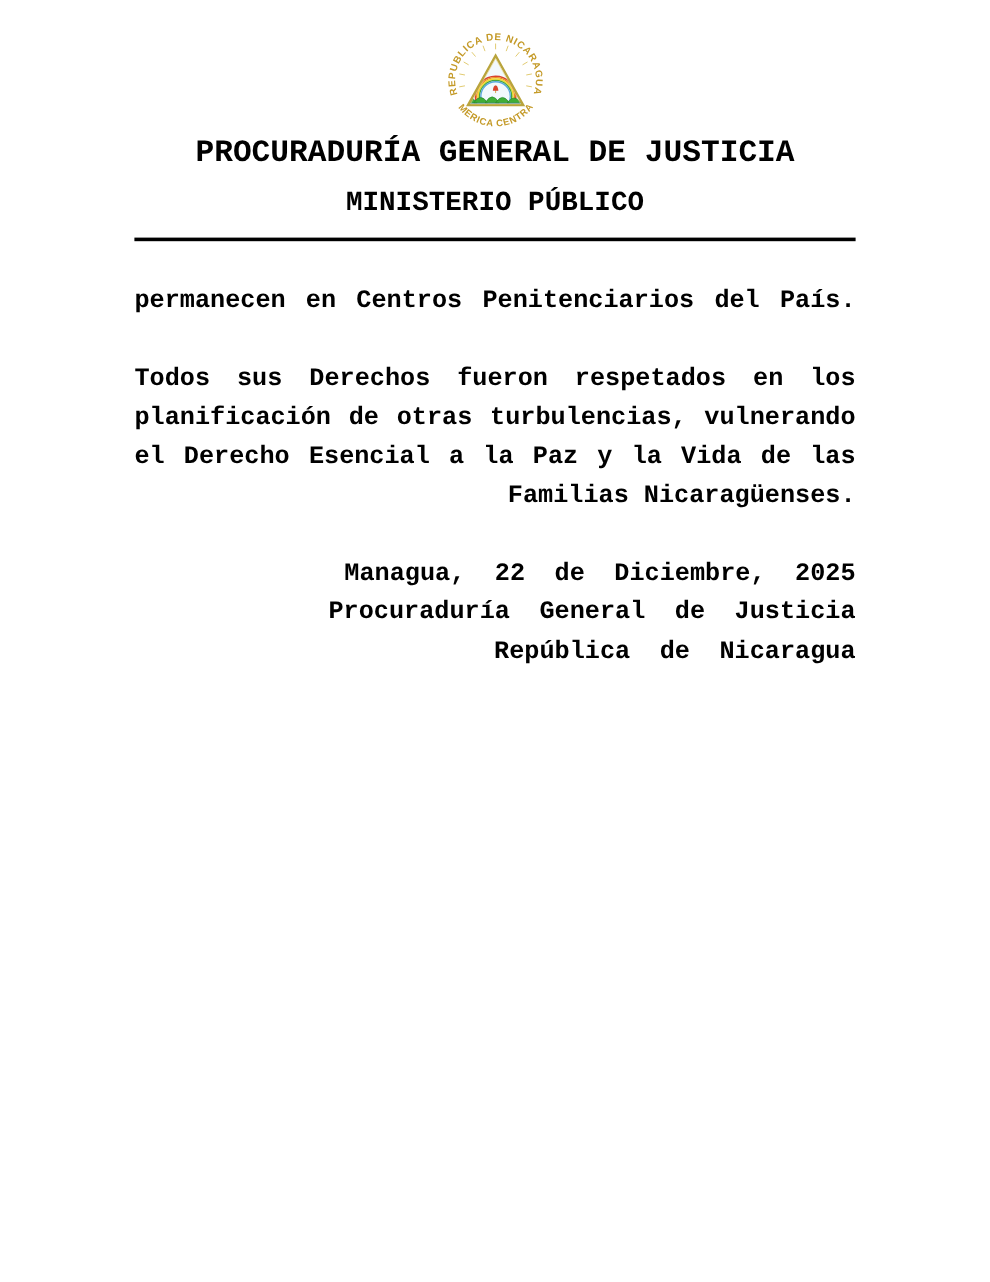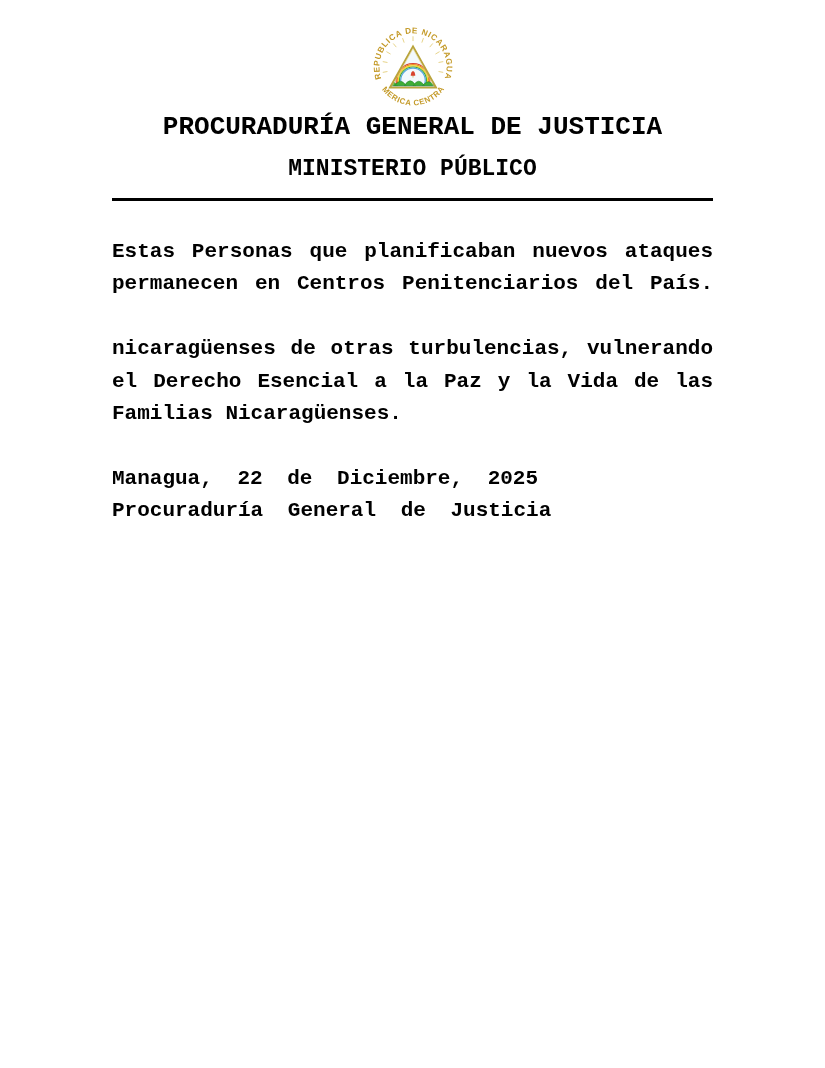--- a/index.html
+++ b/index.html
@@ -59,26 +59,26 @@
     font-weight: bold;
     line-height: 32.4px;
   }
   .para { margin: 0 0 32.4px 0; }
   .jline {
     text-align: justify;
     text-align-last: justify;
     text-justify: inter-word;
   }
   .left-line {
-    text-align: left;
+    text-align: right;
     text-align-last: auto;
   }
   .signature { margin: 0; }
   .sig-line {
-    text-align: left;
+    text-align: right;
     word-spacing: 12px;
     white-space: nowrap;
   }
   .seal-svg-text { font-family: "Liberation Sans", sans-serif; }
 </style>
 </head>
 <body>
 
 <div class="page">
 
@@ -143,29 +143,30 @@
     </svg>
   </div>
 
   <div class="doc-title">PROCURADURÍA GENERAL DE JUSTICIA</div>
   <div class="doc-subtitle">MINISTERIO PÚBLICO</div>
   <div class="rule"></div>
 
   <div class="body-col">
 
     <div class="para">
-      <div class="jline">Estas Personas que planificaban nuevos ataques</div>
       <div class="jline">permanecen en Centros Penitenciarios del País.</div>
     </div>
 
     <div class="para">
-      <div class="jline">nicaragüenses de otras turbulencias, vulnerando</div>
+      <div class="jline">Todos sus Derechos fueron respetados en los</div>
+      <div class="jline">planificación de otras turbulencias, vulnerando</div>
       <div class="jline">el Derecho Esencial a la Paz y la Vida de las</div>
       <div class="left-line">Familias Nicaragüenses.</div>
     </div>
 
     <div class="signature">
       <div class="sig-line">Managua, 22 de Diciembre, 2025</div>
       <div class="sig-line">Procuraduría General de Justicia</div>
+      <div class="sig-line">República de Nicaragua</div>
     </div>
 
   </div>
 </div>
 
 </body></html>

